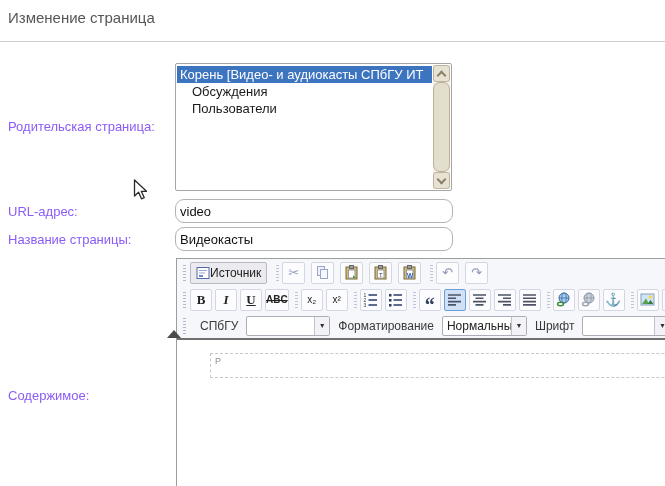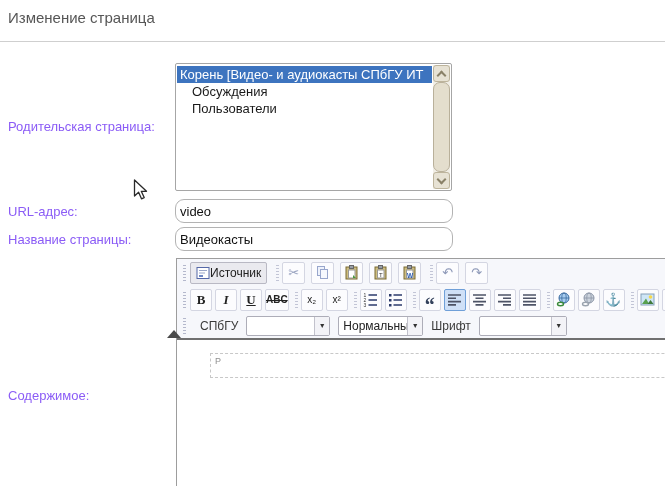--- a/index.html
+++ b/index.html
@@ -288,20 +288,21 @@
     </span>
   </div>
 
   <div class="tb-row r3">
     <span class="grip"></span>
     <span class="tb-label first">СПбГУ</span>
     <span class="select sel-style">
       <span class="val"></span>
       <span class="arr">▼</span>
     </span>
+    <span class="tb-label">Форматирование</span>
     <span class="select sel-format">
       <span class="val">Нормальный</span>
       <span class="arr">▼</span>
     </span>
     <span class="tb-label">Шрифт</span>
     <span class="select sel-font">
       <span class="val"></span>
       <span class="arr">▼</span>
     </span>
 

